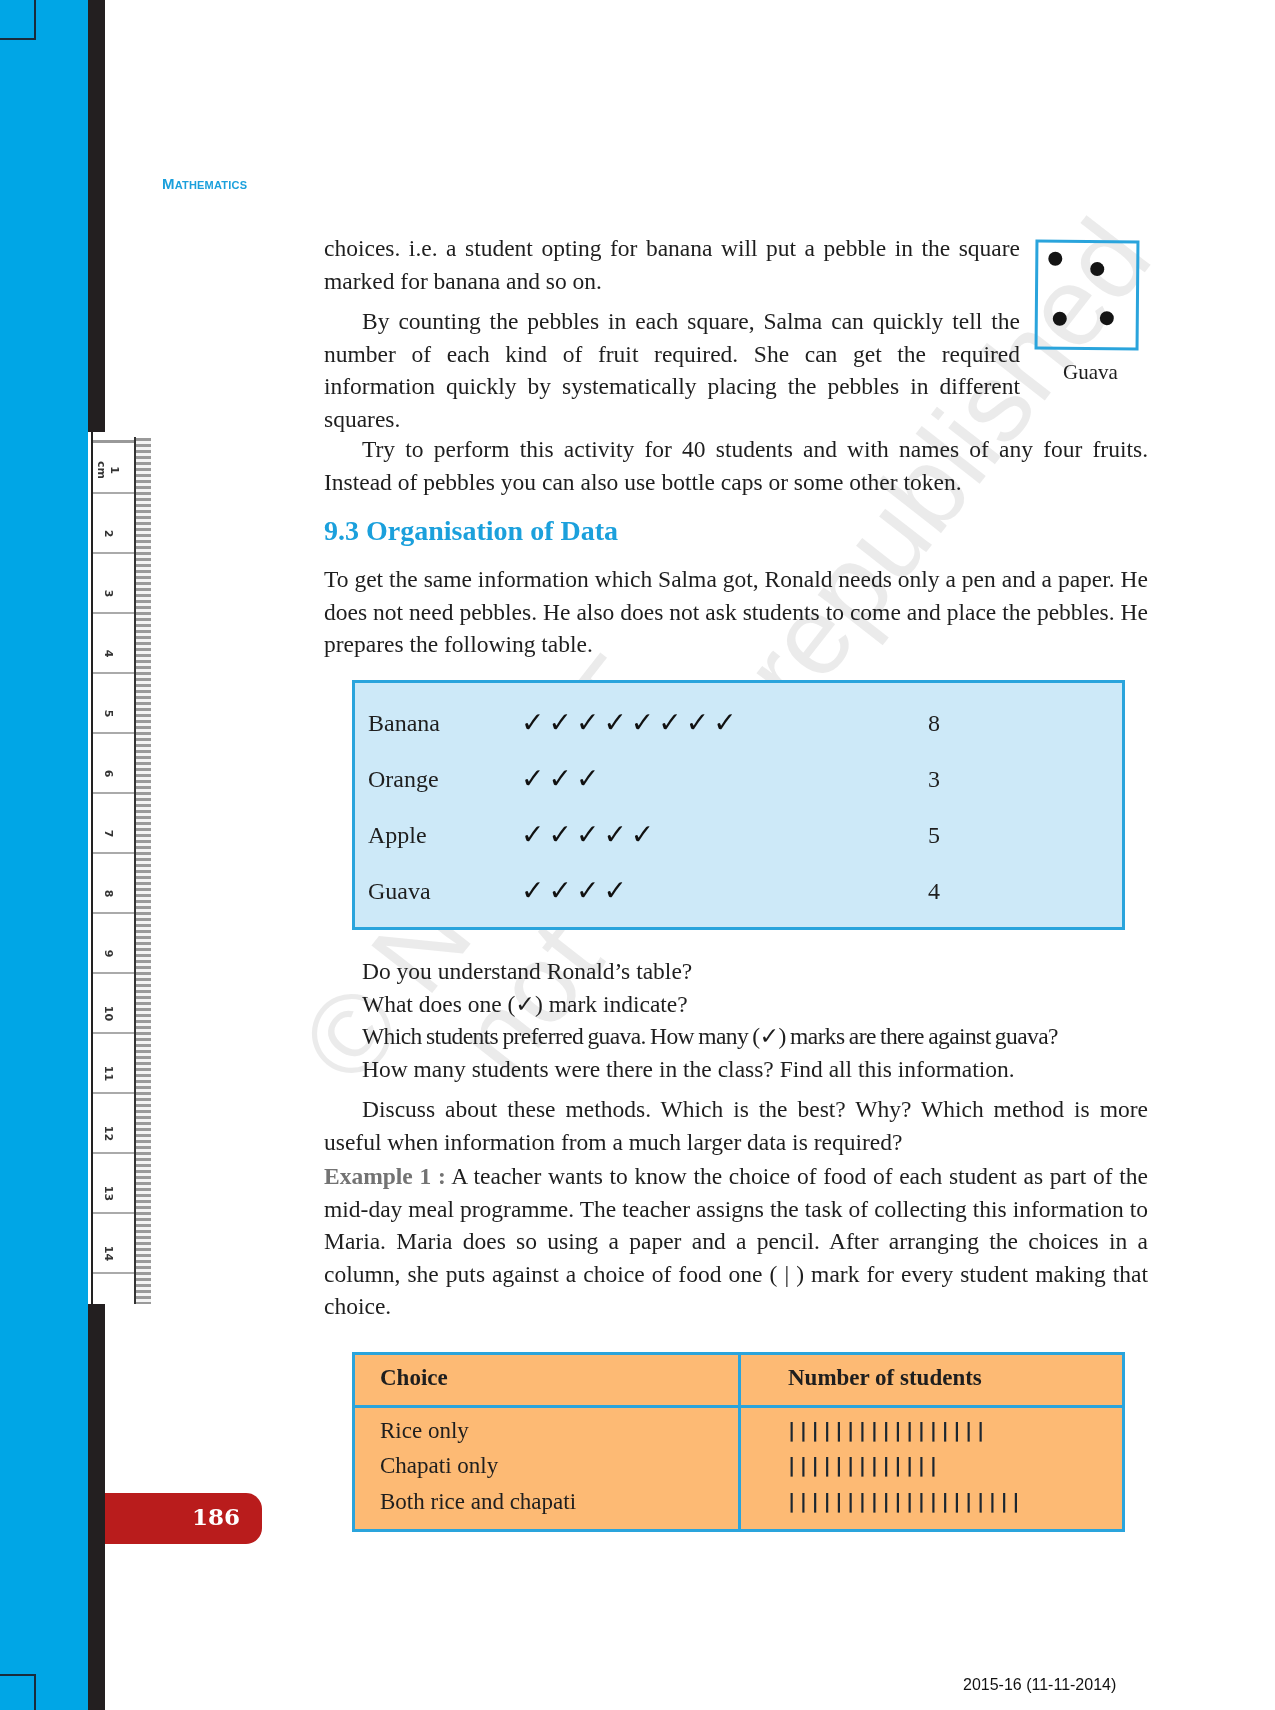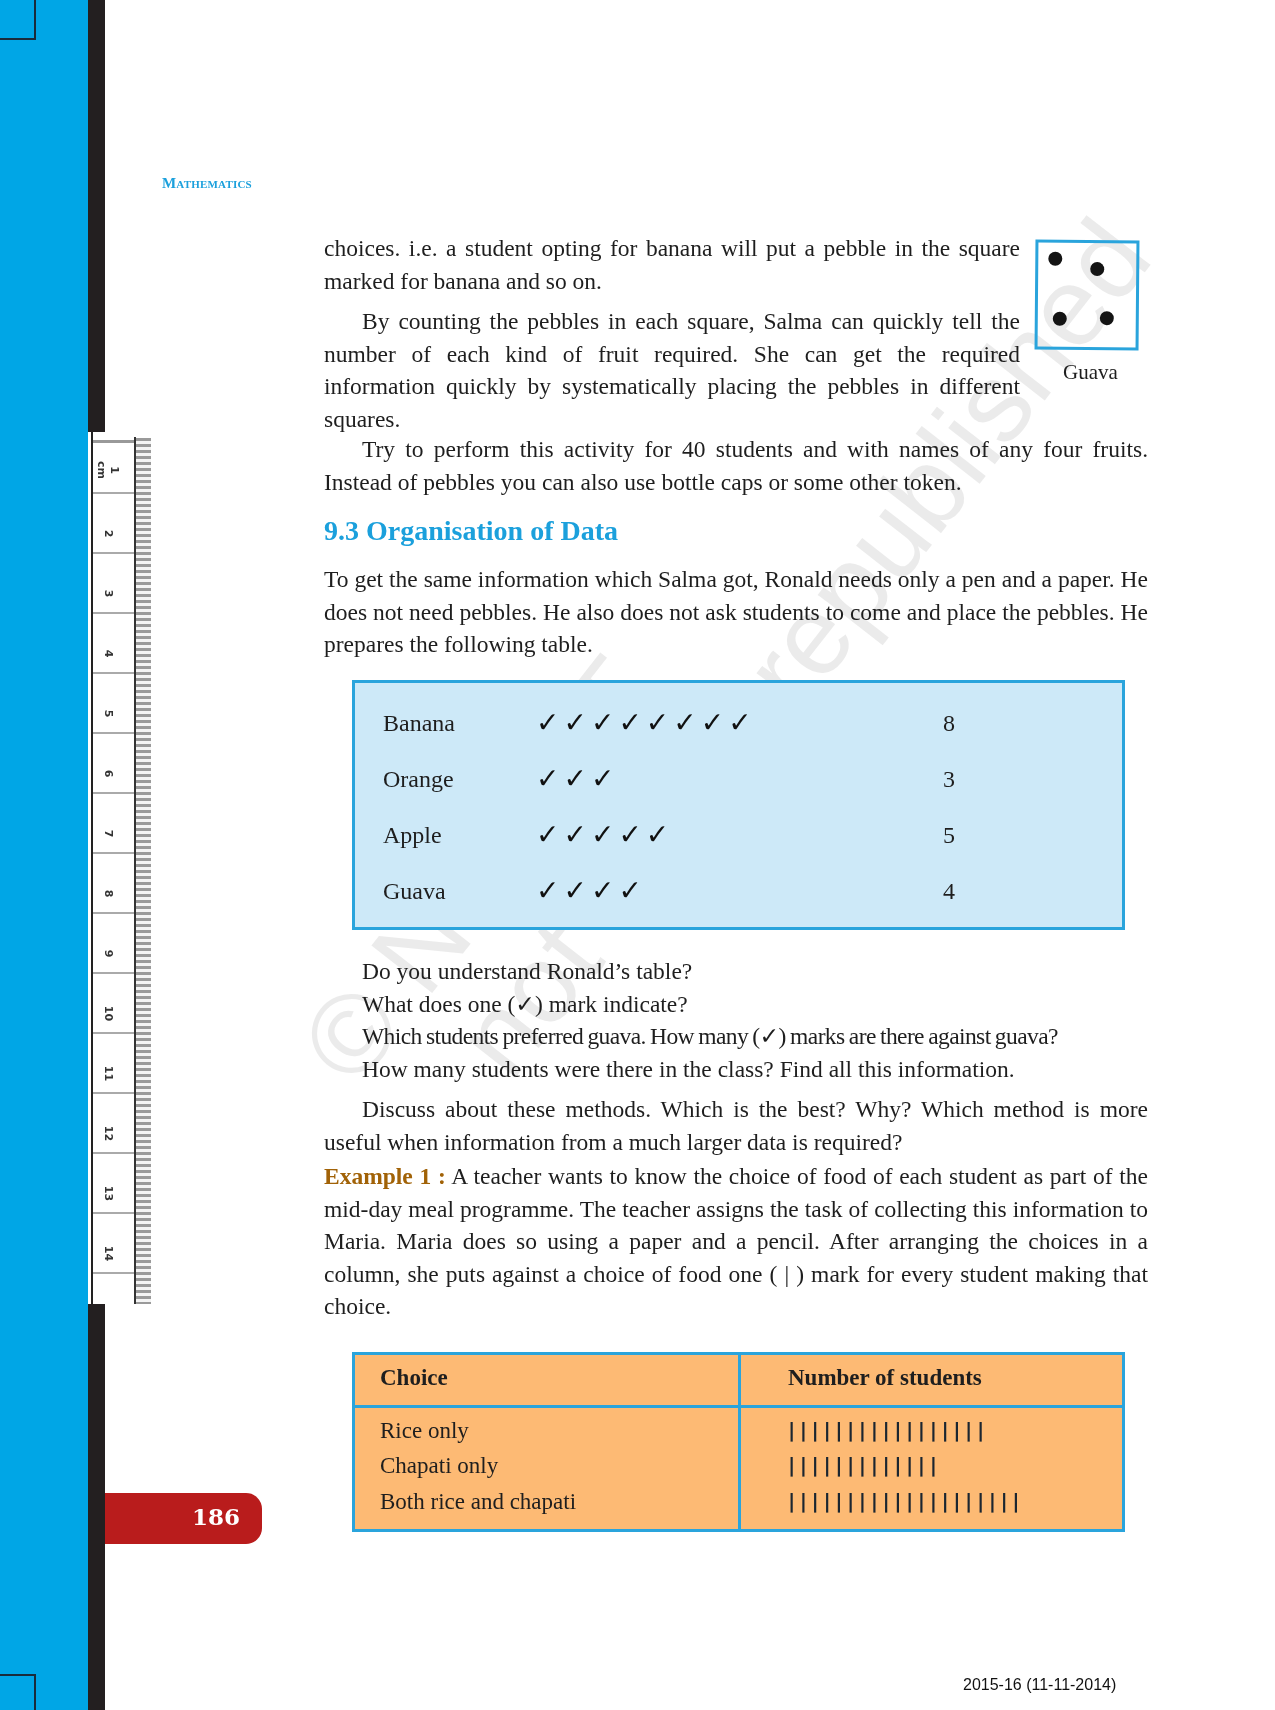--- a/index.html
+++ b/index.html
@@ -24,21 +24,21 @@
     }
     .ruler .ruler-top { position: absolute; left: 5px; top: 8px; width: 58px; height: 3px; background: #999; }
     .ruler .cm-line { position: absolute; left: 5px; width: 41px; height: 2px; background: #aaa; }
     .ruler .cm-label {
       position: absolute; left: 10px; width: 20px; font-family: "DejaVu Sans", sans-serif;
       font-size: 11px; font-weight: bold; color: #333; transform: rotate(90deg); text-align: center;
     }
 
     .header-subject {
       position: absolute; left: 162px; top: 175px;
-      font-family: Liberation Serif, serif; font-weight: bold; color: #1ba0dc; font-size: 15px;
+      font-family: Liberation Sans, sans-serif; font-weight: bold; color: #1ba0dc; font-size: 15px;
       font-variant: small-caps; letter-spacing: 0.2px; text-align: center;
     }
 
     .text { position: absolute; font-size: 23.5px; line-height: 32.5px; text-align: justify; }
     .indent { text-indent: 38px; margin-top: 8px; }
     .para1 { left: 324px; top: 232px; width: 696px; }
     .para3 { left: 324px; top: 425px; width: 824px; }
 
     .pebble-box {
       position: absolute; left: 1035px; top: 240px; width: 104px; height: 110px;
@@ -49,29 +49,29 @@
 
     .section-heading {
       position: absolute; left: 324px; top: 515px; font-size: 28px; font-weight: bold; color: #1ba0dc;
     }
     .para4 { left: 324px; top: 563px; width: 824px; }
 
     .tick-table {
       position: absolute; left: 352px; top: 680px; width: 773px; height: 250px;
       background: #cde9f8; border: 3px solid #2aa4dc; box-sizing: border-box;
     }
-    .tick-row { position: absolute; left: 28px; height: 40px; width: 740px; font-size: 24px; line-height: 40px; text-align: center; }
+    .tick-row { position: absolute; left: 13px; height: 40px; width: 740px; font-size: 24px; line-height: 40px; text-align: center; }
     .tick-row .fruit { position: absolute; left: 0; }
     .tick-row .marks { position: absolute; left: 153px; font-size: 28px; font-family: "DejaVu Sans", sans-serif; font-weight: bold; letter-spacing: 4px; color: #111; }
     .tick-row .count { position: absolute; left: 560px; }
 
     .para5 { left: 362px; top: 955px; width: 790px; }
     .para5b { left: 324px; top: 1085px; width: 824px; }
     .para6 { left: 324px; top: 1160px; width: 824px; }
-    .example-label { color: #a16207; font-weight: bold; }
+    .example-label { color: #737373; font-weight: bold; }
 
     .choice-table {
       position: absolute; left: 352px; top: 1352px; width: 773px; height: 180px;
       background: #fdba74; border: 3px solid #2aa4dc; box-sizing: border-box;
     }
     .choice-table .col-divider { position: absolute; left: 383px; top: 0; bottom: 0; width: 3px; background: #2aa4dc; }
     .choice-table .head-divider { position: absolute; left: 0; right: 0; top: 50px; height: 3px; background: #2aa4dc; }
     .choice-table .th { position: absolute; top: 10px; font-size: 23px; font-weight: bold; }
     .choice-table .td { position: absolute; font-size: 23px; line-height: 35px; }
     .choice-table .tally { position: absolute; font-family: "DejaVu Sans", sans-serif; font-size: 20px; letter-spacing: 4.5px; line-height: 35px; color: #1b2630; font-weight: bold; }

